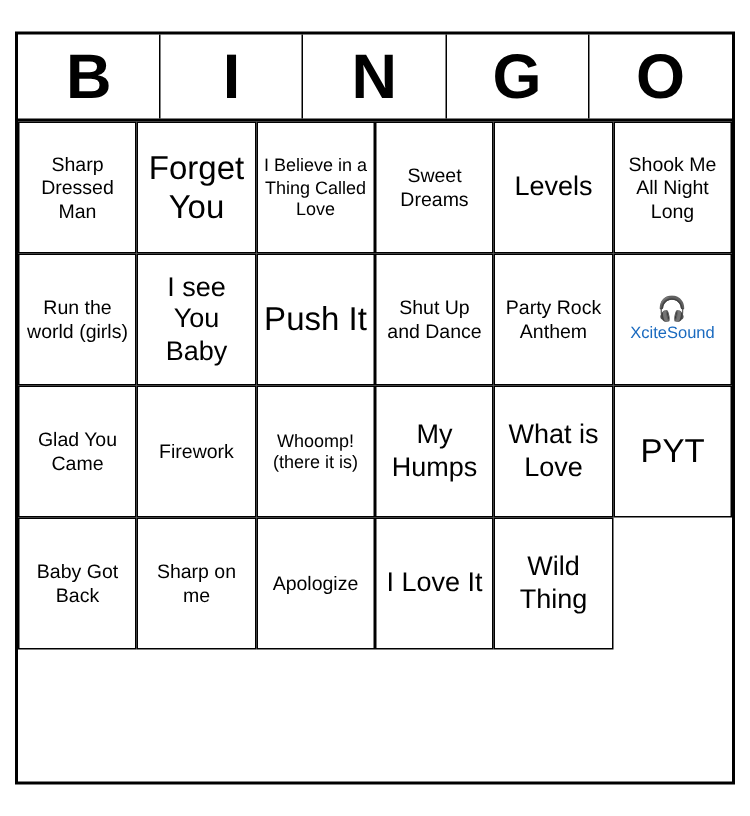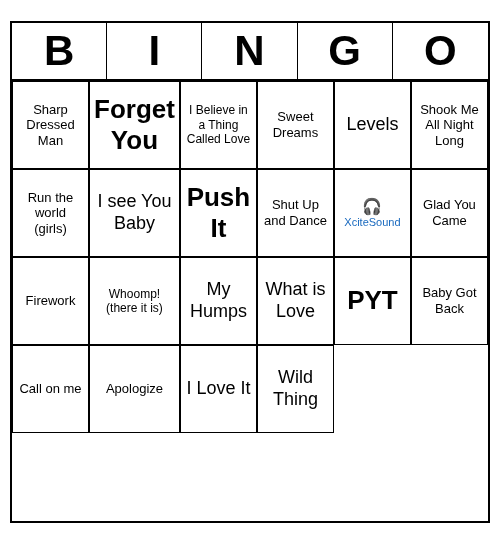--- a/index.html
+++ b/index.html
@@ -40,22 +40,22 @@
       display: flex;
       align-items: center;
       justify-content: center;
       text-align: center;
       padding: 4px;
       font-size: 13px;
       line-height: 1.2;
       position: relative;
     }
     .bingo-cell.large-text {
-      font-size: 26px;
-      font-weight: bold;
+      font-size: 22px;
+      font-weight: normal;
     }
     .bingo-cell.medium-text {
       font-size: 18px;
       font-weight: normal;
     }
     .bingo-cell.small-text {
       font-size: 12px;
     }
     .watermark {
       display: flex;
@@ -86,33 +86,34 @@
     <div class="bingo-cell small-text">I Believe in a Thing Called Love</div>
     <div class="bingo-cell">Sweet Dreams</div>
     <div class="bingo-cell medium-text">Levels</div>
 
     <div class="bingo-cell">Shook Me All Night Long</div>
     <div class="bingo-cell">Run the world (girls)</div>
     <div class="bingo-cell medium-text">I see You Baby</div>
     <div class="bingo-cell large-text">Push It</div>
 
     <div class="bingo-cell">Shut Up and Dance</div>
+    <div class="bingo-cell">Party Rock Anthem</div>
     <div class="bingo-cell">
       <div class="watermark">
         <span class="watermark-icon">🎧</span>
         <span style="color:#1a6abf; font-weight:normal; font-size:11px;">XciteSound</span>
       </div>
     </div>
     <div class="bingo-cell">Glad You Came</div>
     <div class="bingo-cell">Firework</div>
 
     <div class="bingo-cell small-text">Whoomp! (there it is)</div>
     <div class="bingo-cell medium-text">My Humps</div>
     <div class="bingo-cell medium-text">What is Love</div>
     <div class="bingo-cell large-text">PYT</div>
     <div class="bingo-cell">Baby Got Back</div>
 
-    <div class="bingo-cell">Call on me</div>
+    <div class="bingo-cell">Sharp on me</div>
     <div class="bingo-cell">Apologize</div>
     <div class="bingo-cell medium-text">I Love It</div>
     <div class="bingo-cell medium-text">Wild Thing</div>
   </div>
 </div>
 
 </body></html>

